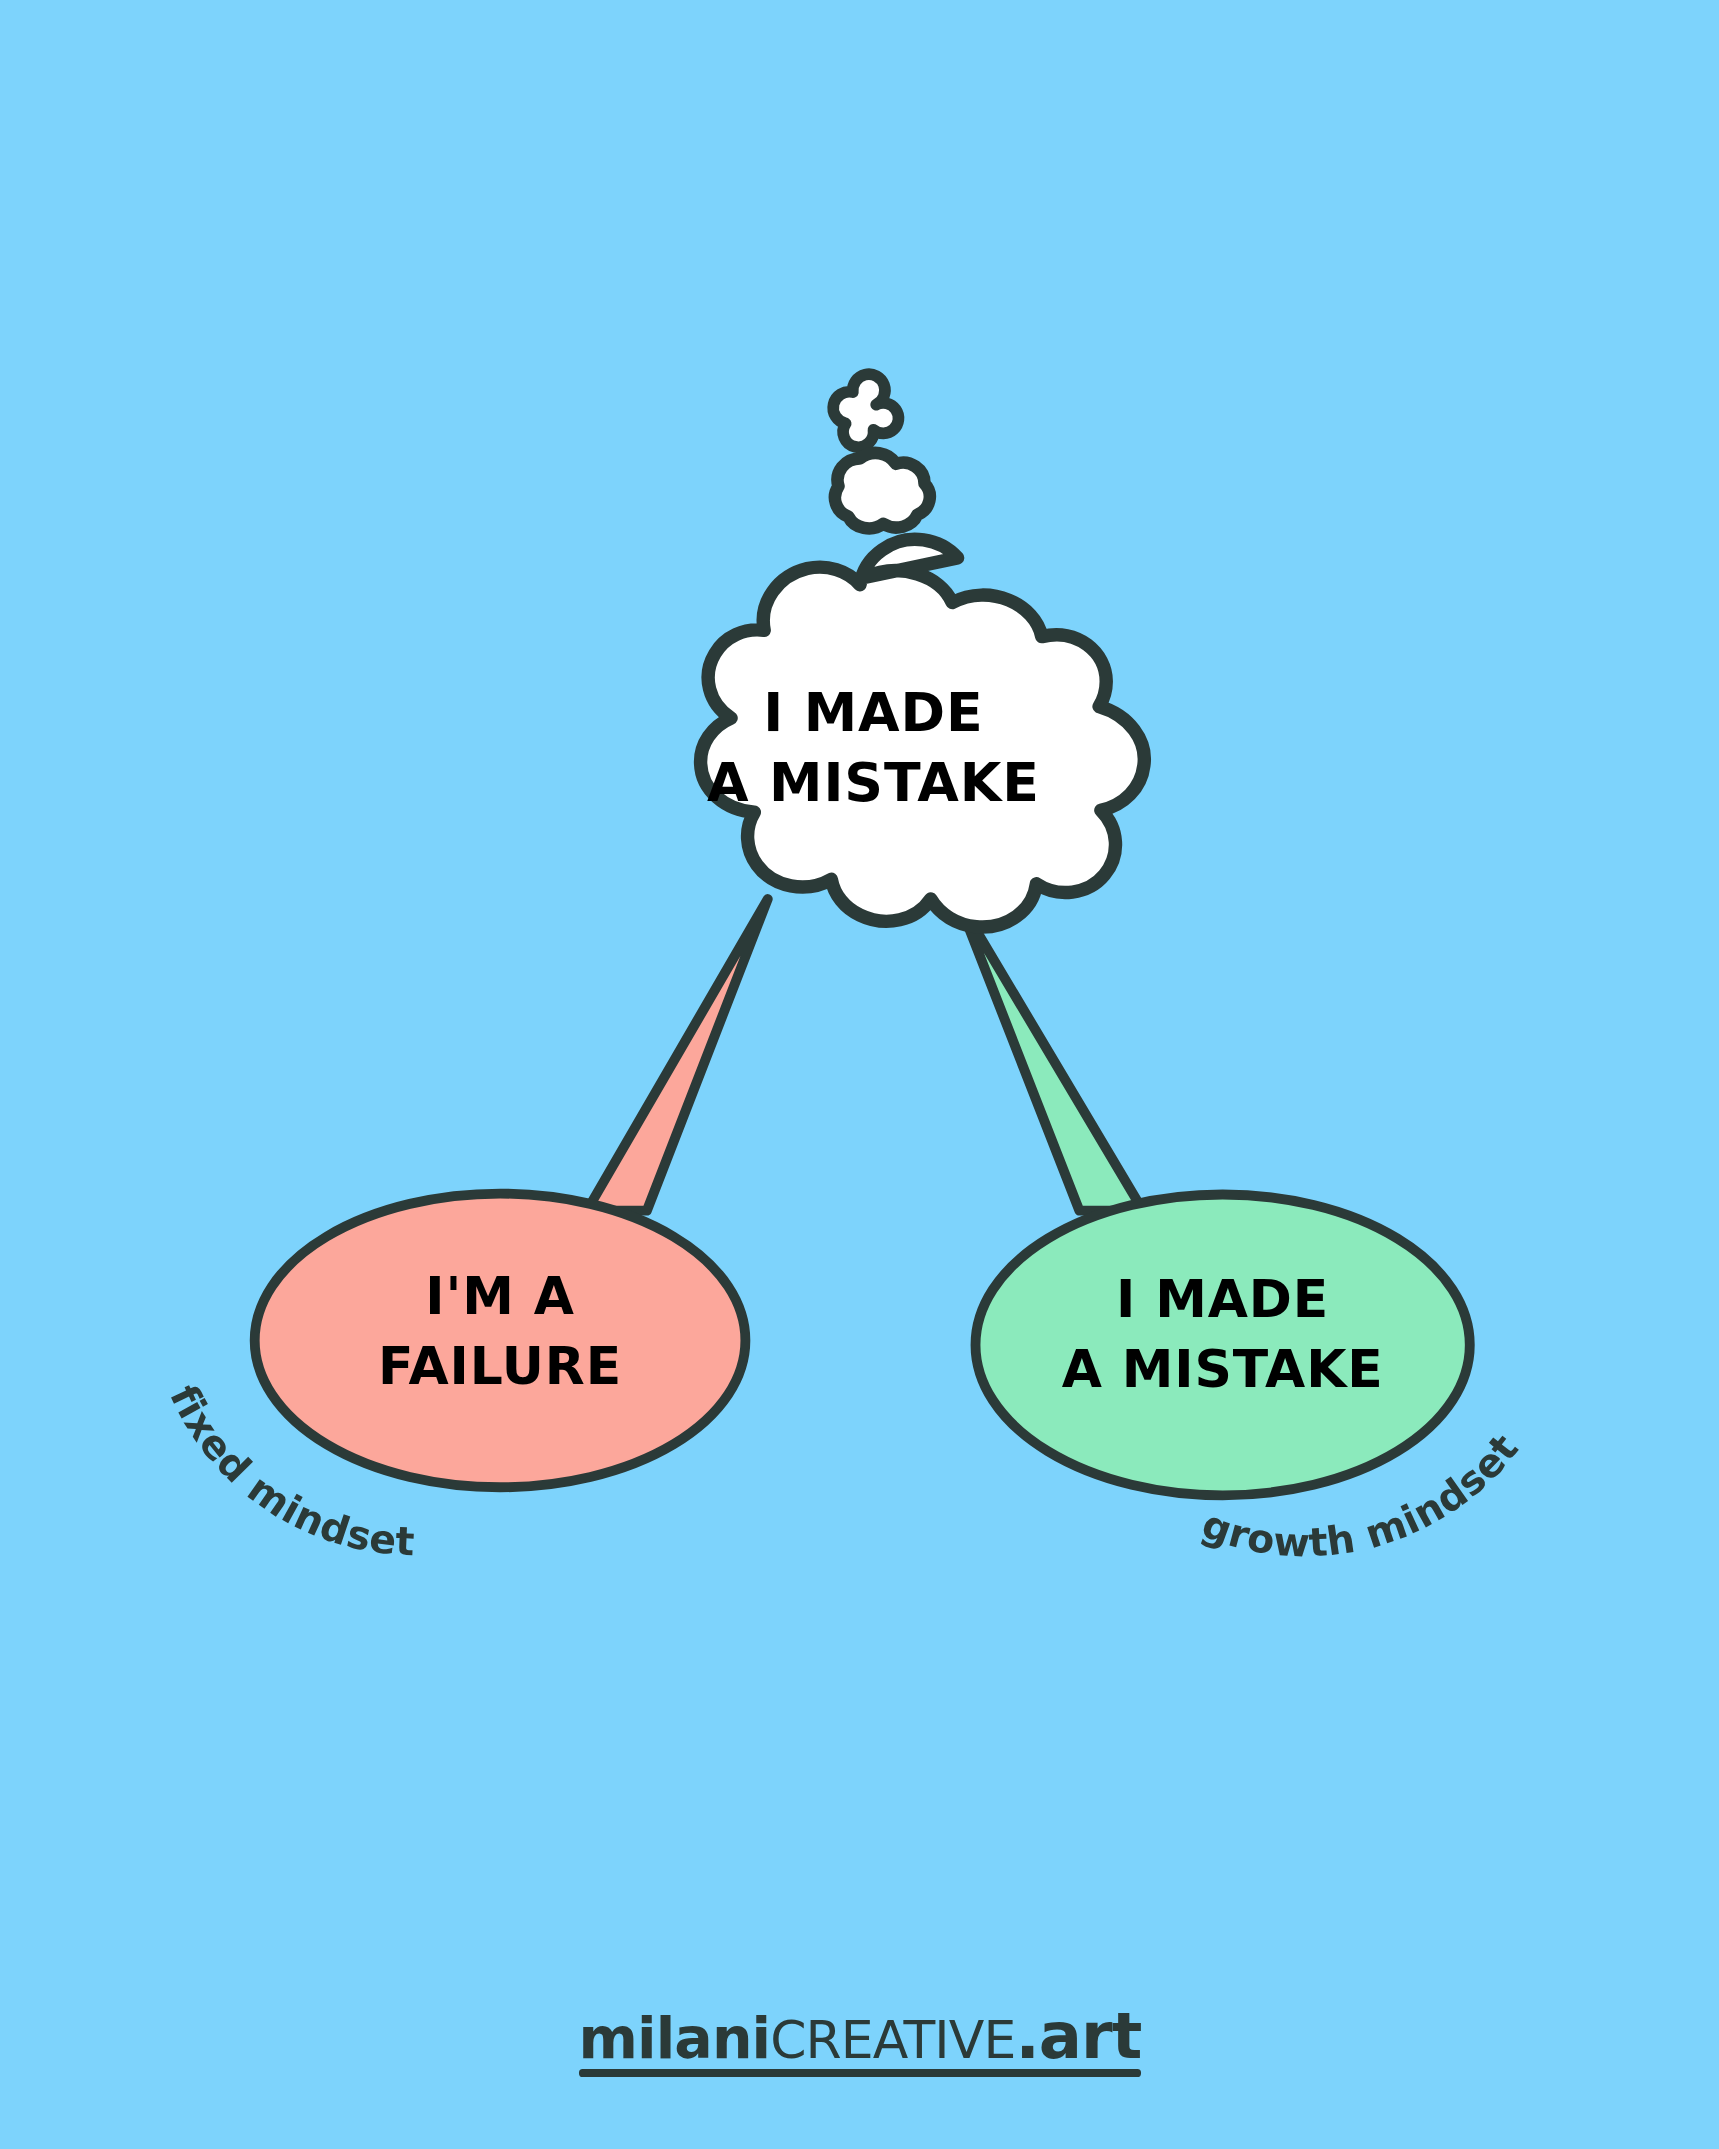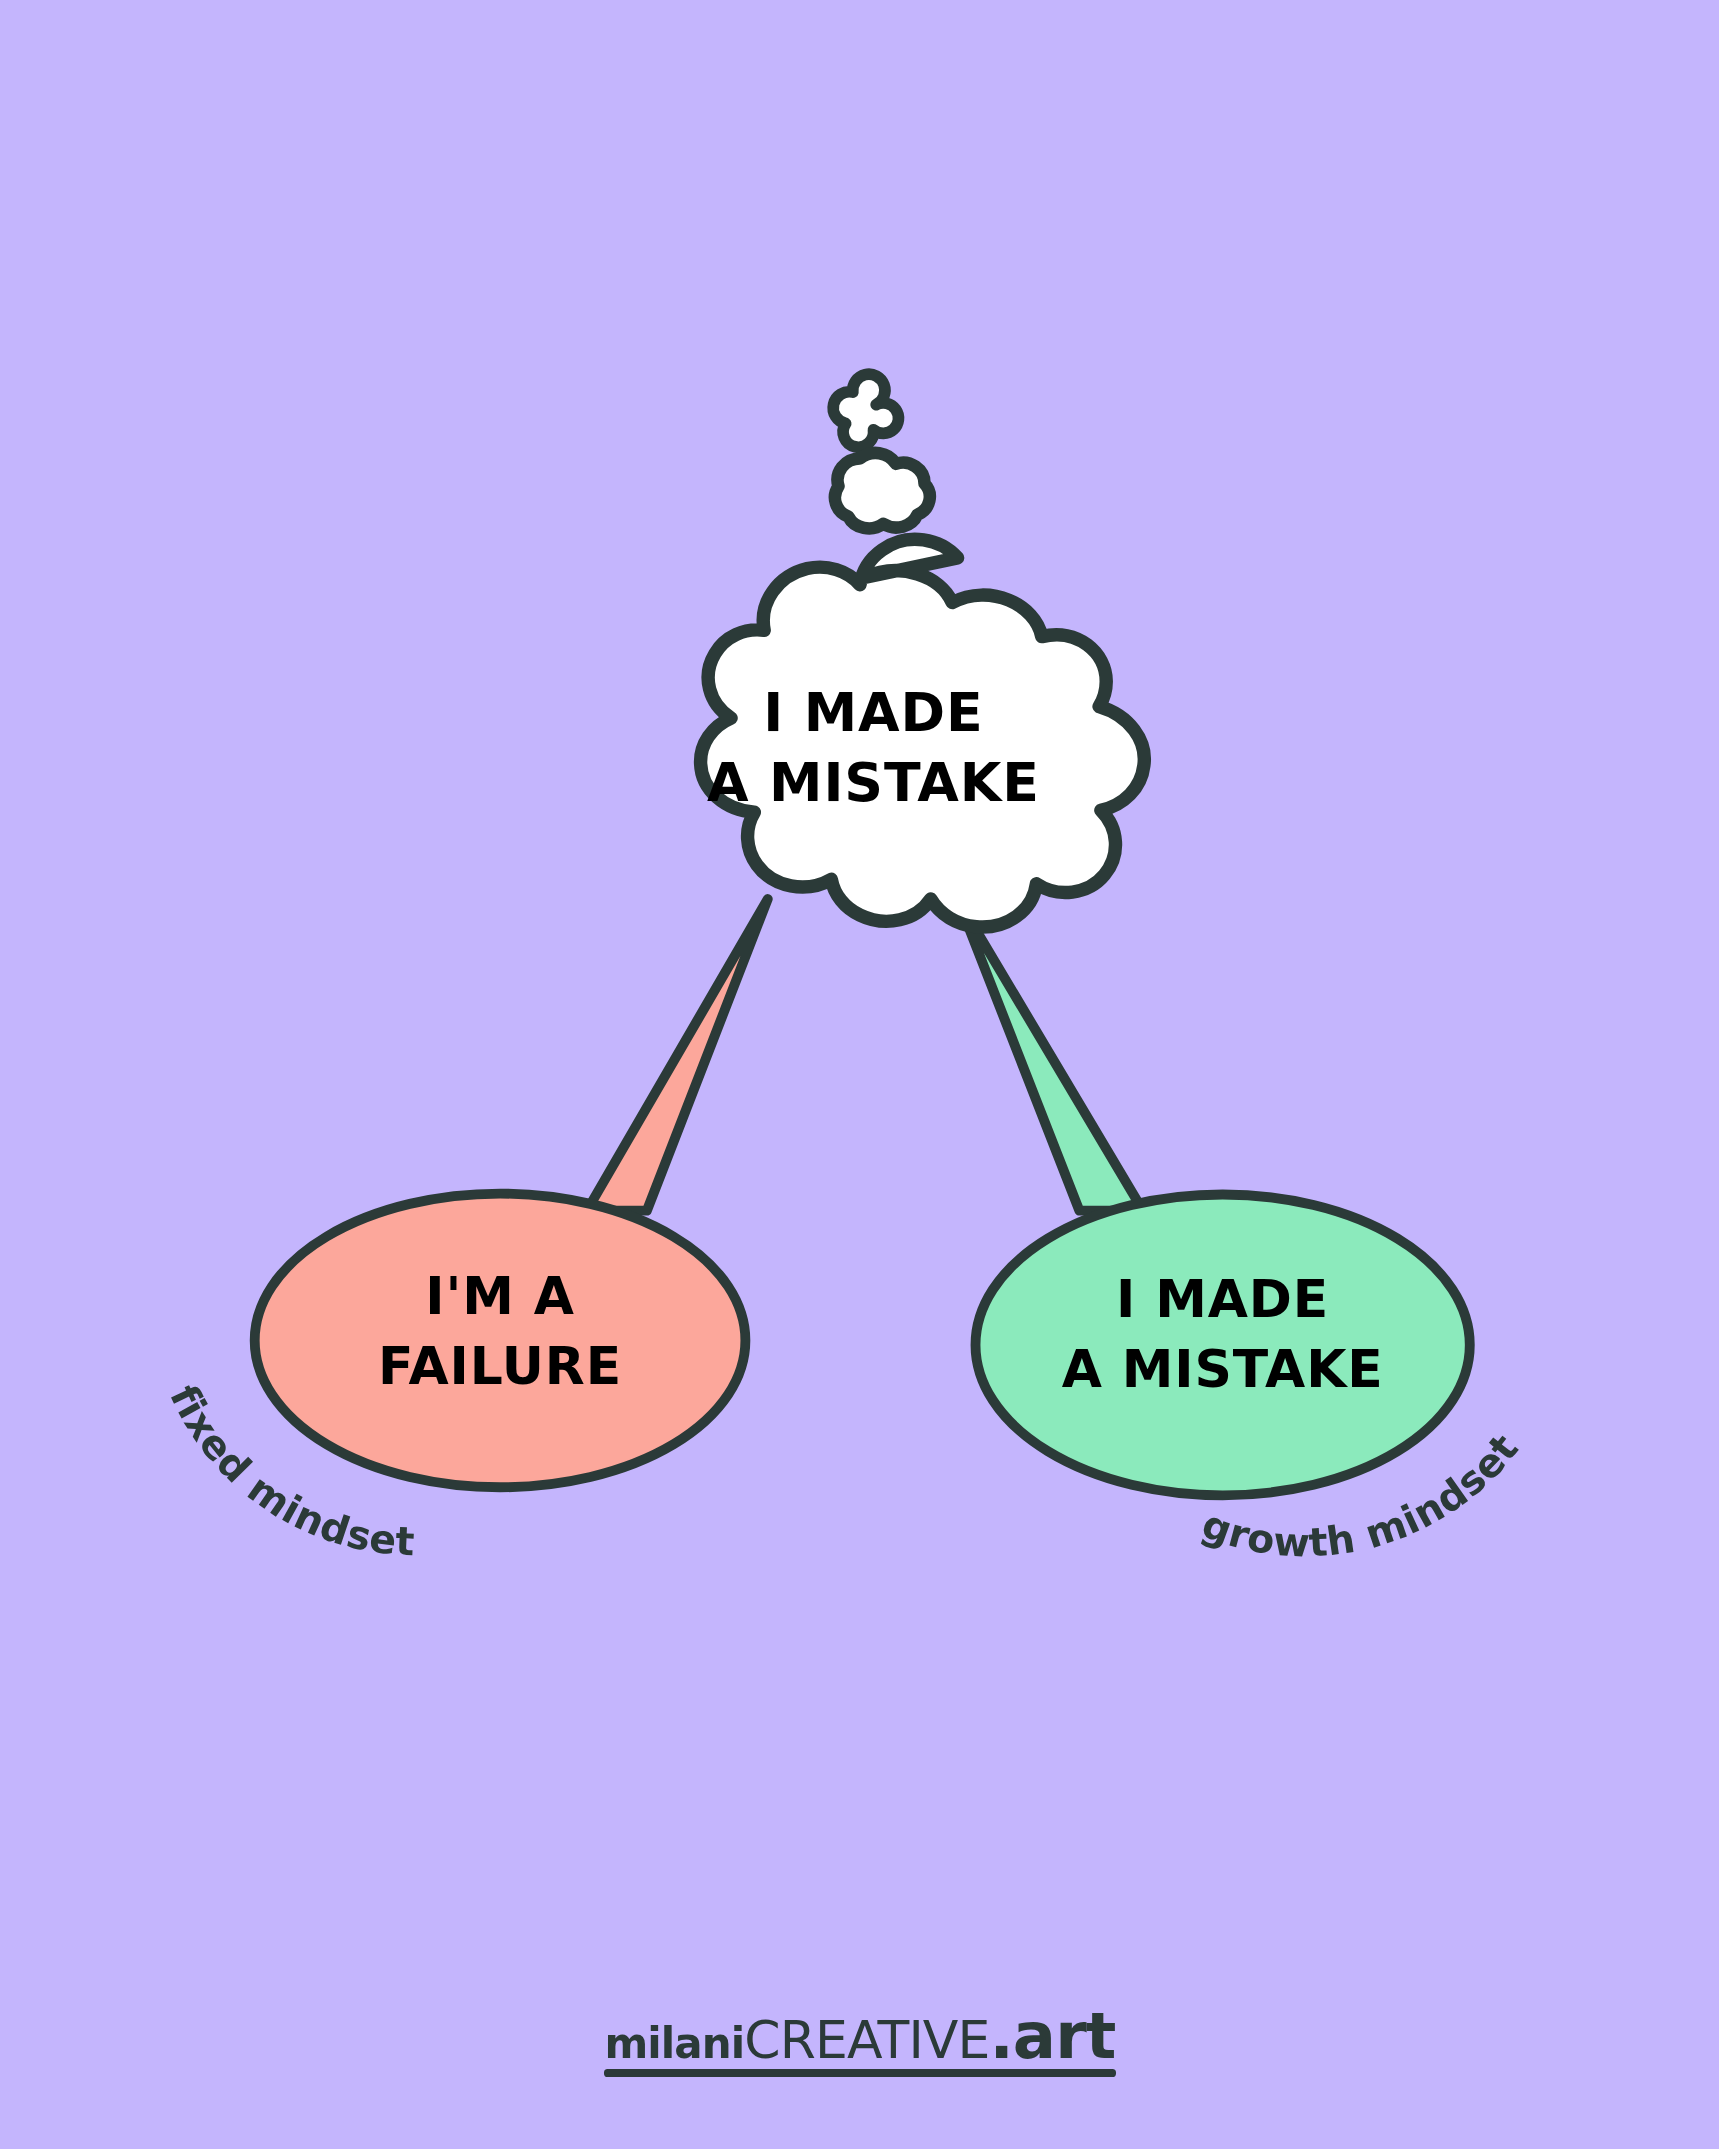--- a/index.html
+++ b/index.html
@@ -4,21 +4,21 @@
 <style>
   html, body {
     margin: 0;
     padding: 0;
     background: #c6e0fd;
   }
   #canvas {
     position: relative;
     width: 1720px;
     height: 2149px;
-    background: #c4b5fd;
+    background: #7dd3fc;
     overflow: hidden;
     font-family: "DejaVu Sans", sans-serif;
   }
   #art {
     position: absolute;
     inset: 0;
     width: 1720px;
     height: 2149px;
   }
   .svg-text {
@@ -53,21 +53,21 @@
     display: inline-block;
     position: relative;
     color: #2b3a38;
     white-space: nowrap;
     line-height: 1;
     padding-bottom: 9px;
   }
   .logo-a {
     font-family: "DejaVu Sans", sans-serif;
     font-weight: bold;
-    font-size: 42px;
+    font-size: 57px;
     letter-spacing: -0.9px;
   }
   .logo-b {
     font-family: "DejaVu Sans", sans-serif;
     font-weight: normal;
     font-size: 52px;
     letter-spacing: -0.9px;
     text-align: center;
   }
   .logo-c {

